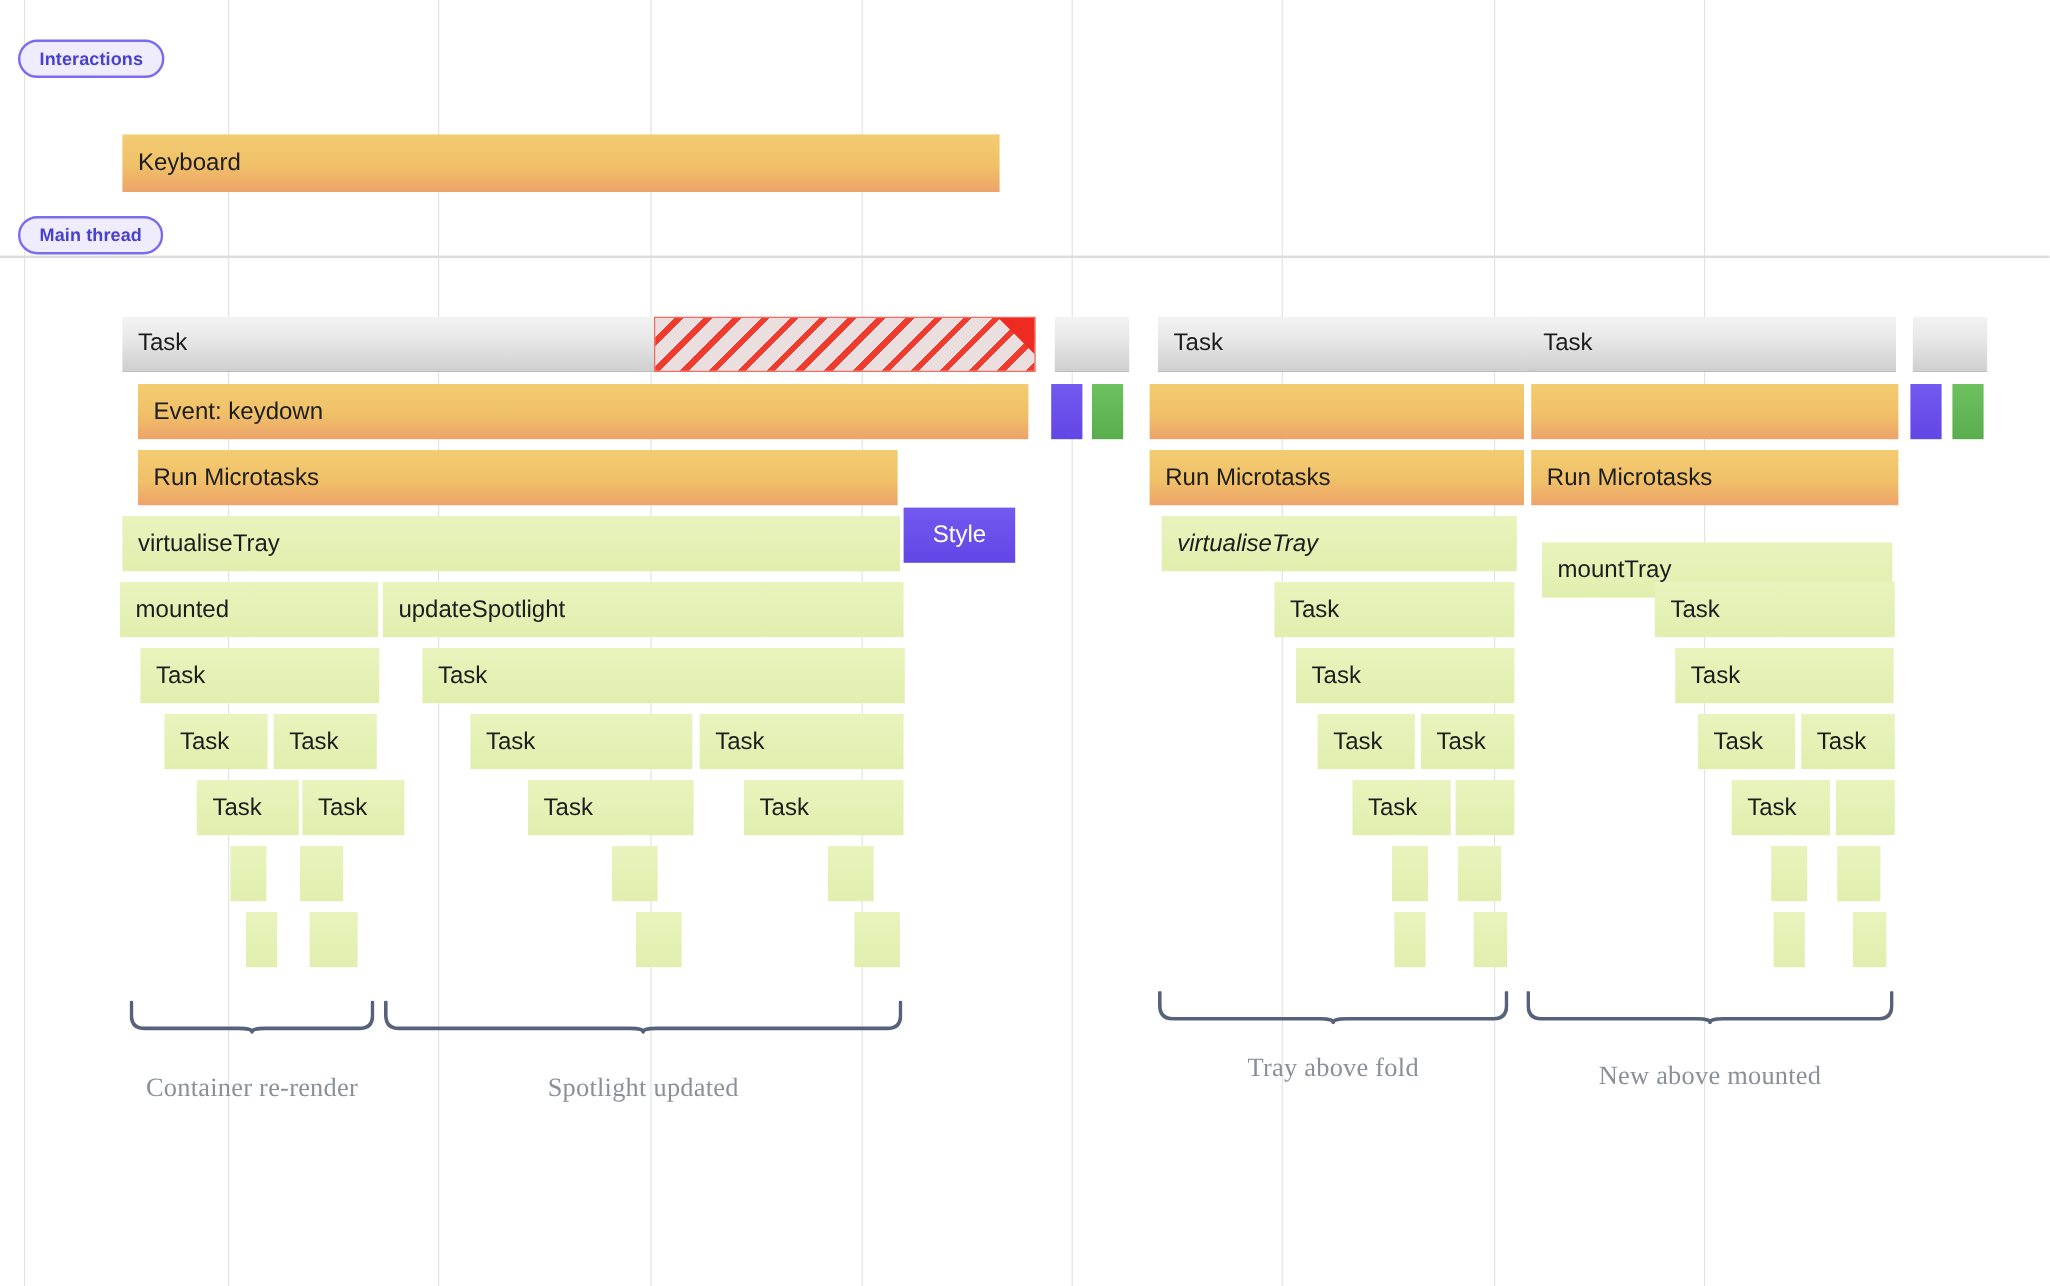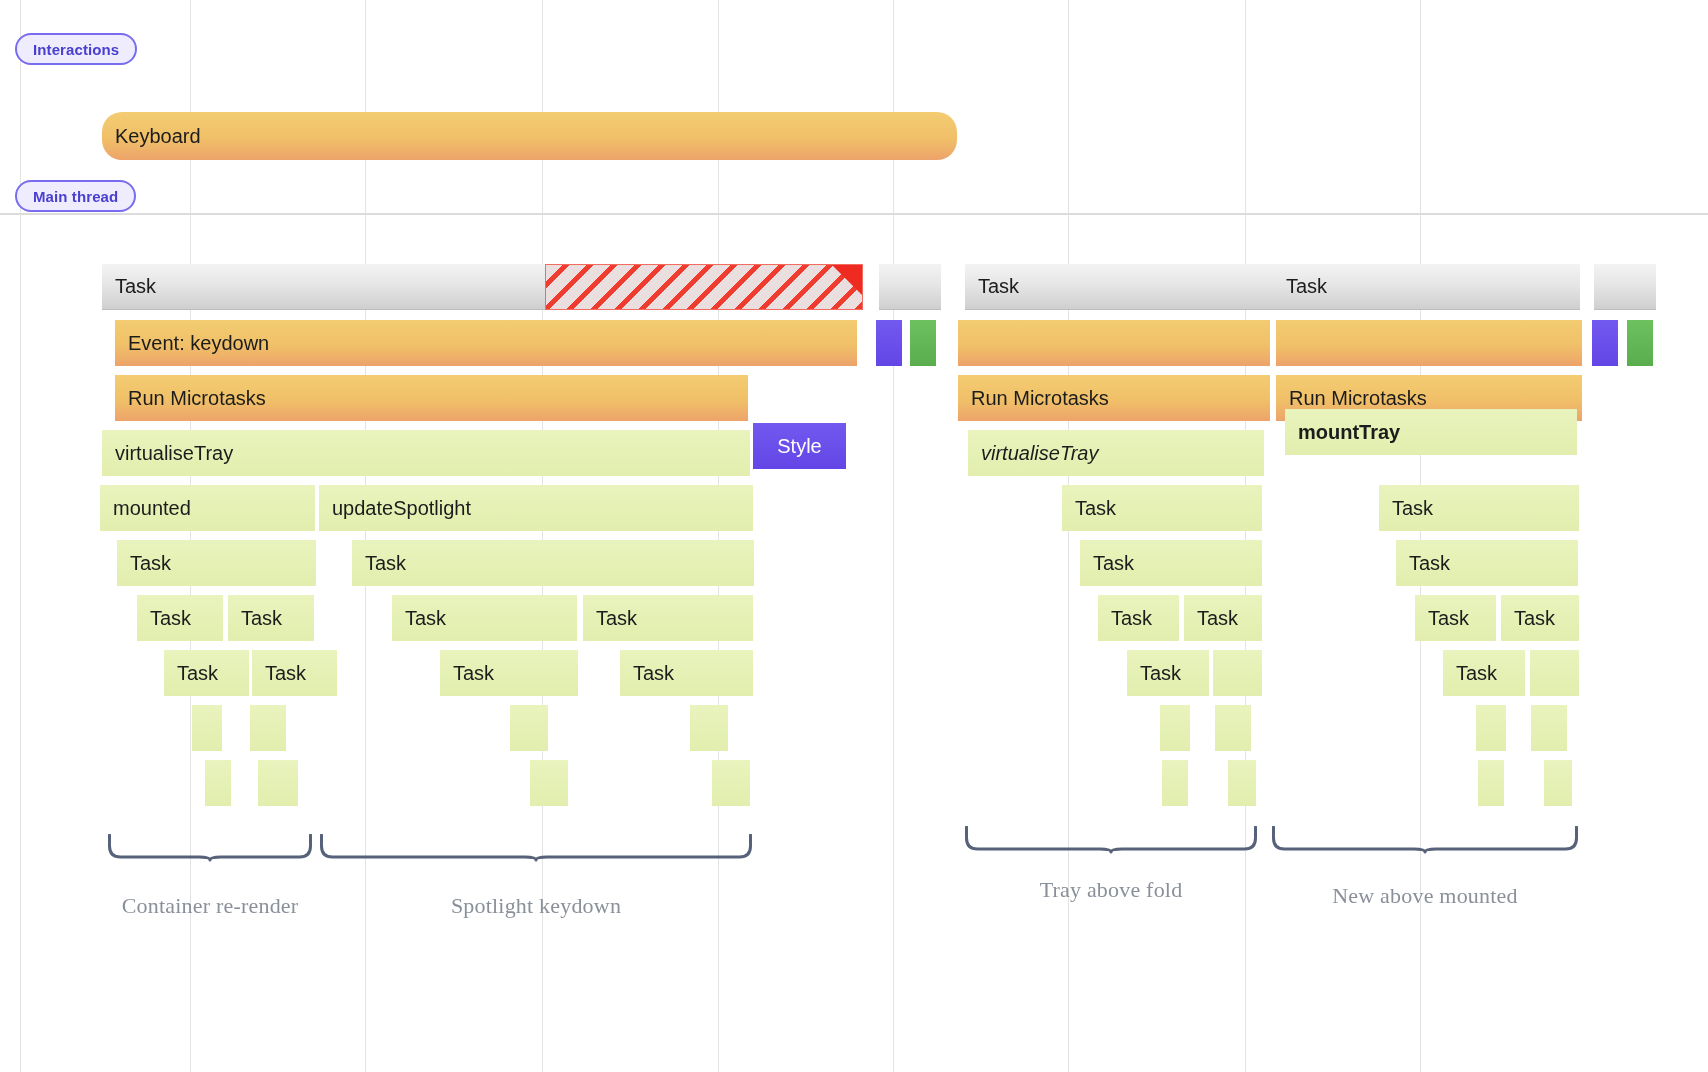--- a/index.html
+++ b/index.html
@@ -151,42 +151,42 @@
       <div class="gridline" style="left: 1420px;"></div>
     </div>
   <div id="rules-layer">
       <div class="track-rule" style="top: 213px;"></div>
     </div>
   <div id="pills-layer">
       <div class="track-pill" style="left: 15px; top: 33px;">Interactions</div>
       <div class="track-pill" style="left: 15px; top: 180px;">Main thread</div>
     </div>
   <div id="interactions-layer">
-      <div class="blk orange" style="left: 102px; top: 112px; width: 855px; height: 48px; border-radius: 20px;">Keyboard</div>
+      <div class="blk orange" style="left: 102px; top: 112px; width: 731px; height: 48px;">Keyboard</div>
     </div>
   <div id="flame-layer">
       <div class="blk grey" style="left: 102px; top: 264px; width: 761px; height: 46px;">Task</div>
       <div class="blk grey noLabel" style="left: 879px; top: 264px; width: 62px; height: 46px;"></div>
       <div class="blk grey" style="left: 965px; top: 264px; width: 315px; height: 46px;">Task</div>
       <div class="blk grey" style="left: 1273px; top: 264px; width: 307px; height: 46px;">Task</div>
       <div class="blk grey noLabel" style="left: 1594px; top: 264px; width: 62px; height: 46px;"></div>
       <div class="blk orange" style="left: 115px; top: 320px; width: 742px; height: 46px;">Event: keydown</div>
       <div class="blk purple noLabel" style="left: 876px; top: 320px; width: 26px; height: 46px;"></div>
       <div class="blk greenbox noLabel" style="left: 910px; top: 320px; width: 26px; height: 46px;"></div>
       <div class="blk orange noLabel" style="left: 958px; top: 320px; width: 312px; height: 46px;"></div>
       <div class="blk orange noLabel" style="left: 1276px; top: 320px; width: 306px; height: 46px;"></div>
       <div class="blk purple noLabel" style="left: 1592px; top: 320px; width: 26px; height: 46px;"></div>
       <div class="blk greenbox noLabel" style="left: 1627px; top: 320px; width: 26px; height: 46px;"></div>
       <div class="blk orange" style="left: 115px; top: 375px; width: 633px; height: 46px;">Run Microtasks</div>
       <div class="blk purple" style="left: 753px; top: 375px; width: 93px; height: 46px; margin-top: 48px;">Style</div>
       <div class="blk orange" style="left: 958px; top: 375px; width: 312px; height: 46px;">Run Microtasks</div>
       <div class="blk orange" style="left: 1276px; top: 375px; width: 306px; height: 46px;">Run Microtasks</div>
       <div class="blk green" style="left: 102px; top: 430px; width: 648px; height: 46px;">virtualiseTray</div>
       <div class="blk green" style="left: 968px; top: 430px; width: 296px; height: 46px; font-style: italic;">virtualiseTray</div>
-      <div class="blk green" style="left: 1285px; top: 409px; width: 292px; height: 46px; font-weight: bold;">mountTray</div>
+      <div class="blk green" style="left: 1285px; top: 452px; width: 292px; height: 46px;">mountTray</div>
       <div class="blk green" style="left: 100px; top: 485px; width: 215px; height: 46px;">mounted</div>
       <div class="blk green" style="left: 319px; top: 485px; width: 434px; height: 46px;">updateSpotlight</div>
       <div class="blk green" style="left: 1062px; top: 485px; width: 200px; height: 46px;">Task</div>
       <div class="blk green" style="left: 1379px; top: 485px; width: 200px; height: 46px;">Task</div>
       <div class="blk green" style="left: 117px; top: 540px; width: 199px; height: 46px;">Task</div>
       <div class="blk green" style="left: 352px; top: 540px; width: 402px; height: 46px;">Task</div>
       <div class="blk green" style="left: 1080px; top: 540px; width: 182px; height: 46px;">Task</div>
       <div class="blk green" style="left: 1396px; top: 540px; width: 182px; height: 46px;">Task</div>
       <div class="blk green" style="left: 137px; top: 595px; width: 86px; height: 46px;">Task</div>
       <div class="blk green" style="left: 228px; top: 595px; width: 86px; height: 46px;">Task</div>
@@ -231,21 +231,21 @@
         <svg width="204" height="32" viewBox="0 0 204 32">
           <path d="M 1.5,1 L 1.5,12 Q 1.5,23 12.5,23 L 91,23 Q 102,23 102,26 Q 102,23 113,23 L 191.5,23 Q 202.5,23 202.5,12 L 202.5,1" fill="none" stroke="#566279" stroke-width="3" stroke-linecap="round" stroke-linejoin="round"></path>
         </svg>
       </div>
       <div class="caption" style="left: 108px; top: 893px; width: 204px;">Container re-render</div>
       <div class="bracket" style="left: 320px; top: 834px; width: 432px; height: 26px;">
         <svg width="432" height="32" viewBox="0 0 432 32">
           <path d="M 1.5,1 L 1.5,12 Q 1.5,23 12.5,23 L 205,23 Q 216,23 216,26 Q 216,23 227,23 L 419.5,23 Q 430.5,23 430.5,12 L 430.5,1" fill="none" stroke="#566279" stroke-width="3" stroke-linecap="round" stroke-linejoin="round"></path>
         </svg>
       </div>
-      <div class="caption" style="left: 320px; top: 893px; width: 432px;">Spotlight keydown</div>
+      <div class="caption" style="left: 320px; top: 893px; width: 432px;">Spotlight updated</div>
       <div class="bracket" style="left: 965px; top: 826px; width: 292px; height: 26px;">
         <svg width="292" height="32" viewBox="0 0 292 32">
           <path d="M 1.5,1 L 1.5,12 Q 1.5,23 12.5,23 L 135,23 Q 146,23 146,26 Q 146,23 157,23 L 279.5,23 Q 290.5,23 290.5,12 L 290.5,1" fill="none" stroke="#566279" stroke-width="3" stroke-linecap="round" stroke-linejoin="round"></path>
         </svg>
       </div>
       <div class="caption" style="left: 965px; top: 877px; width: 292px;">Tray above fold</div>
       <div class="bracket" style="left: 1272px; top: 826px; width: 306px; height: 26px;">
         <svg width="306" height="32" viewBox="0 0 306 32">
           <path d="M 1.5,1 L 1.5,12 Q 1.5,23 12.5,23 L 142,23 Q 153,23 153,26 Q 153,23 164,23 L 293.5,23 Q 304.5,23 304.5,12 L 304.5,1" fill="none" stroke="#566279" stroke-width="3" stroke-linecap="round" stroke-linejoin="round"></path>
         </svg>

